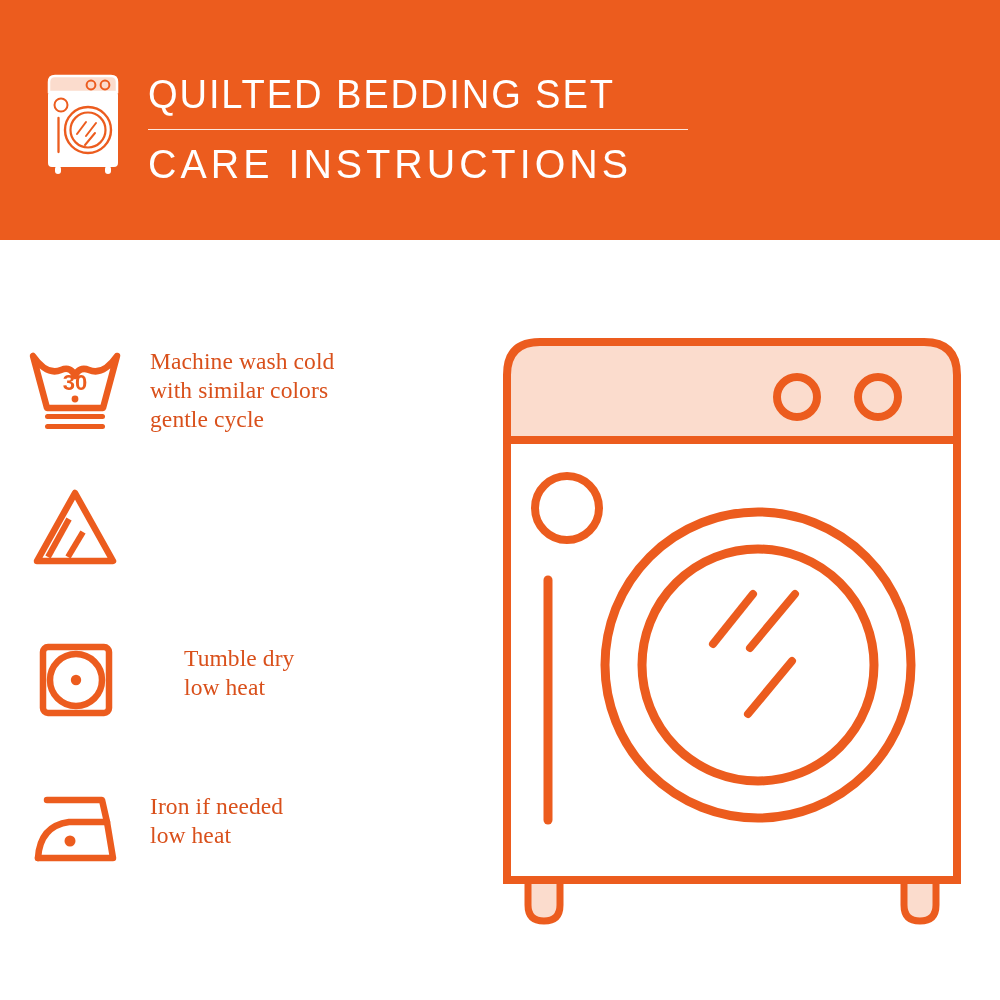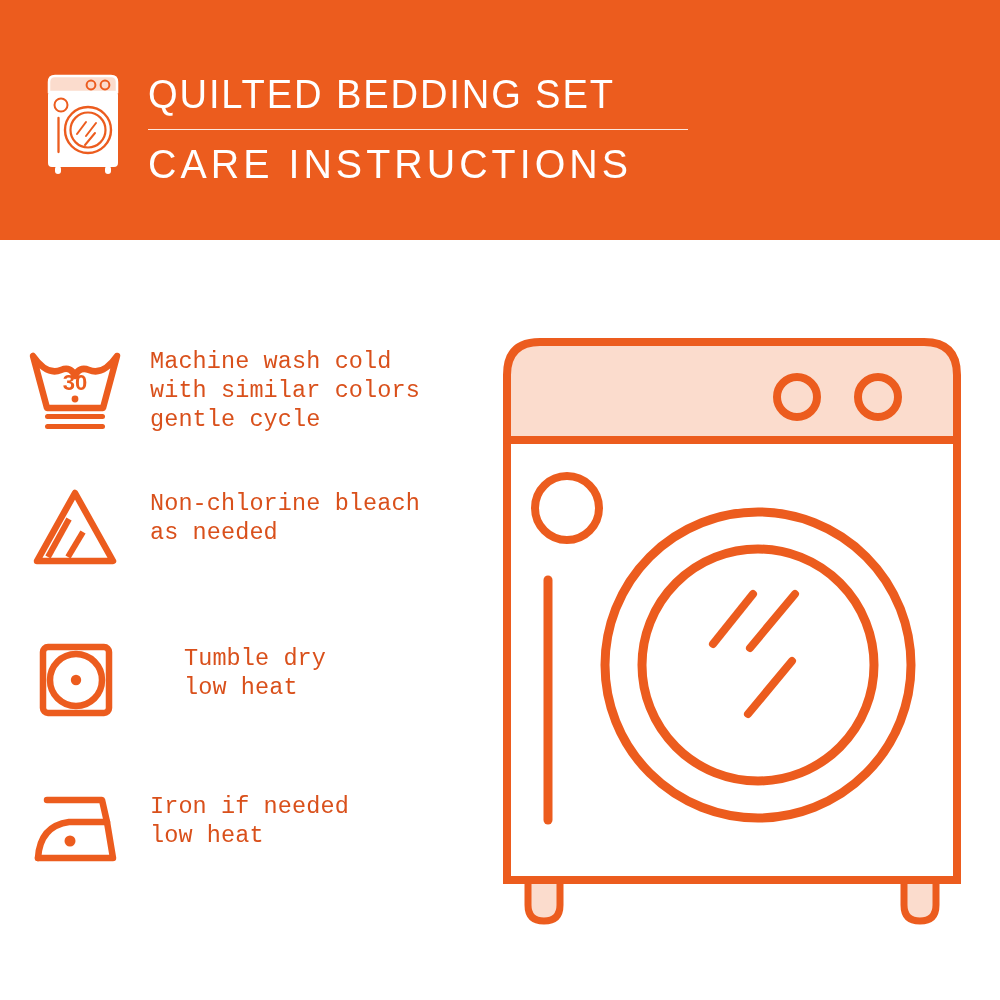--- a/index.html
+++ b/index.html
@@ -86,21 +86,21 @@
   }
   .care-symbol {
     width: 150px;
     flex: 0 0 150px;
     display: flex;
     justify-content: center;
     align-items: flex-start;
   }
   .care-text {
     color: #D9501B;
-    font-family: Liberation Mono, monospace;
+    font-family: Liberation Serif, serif;
     font-size: 23.5px;
     font-weight: 400;
     line-height: 29px;
     letter-spacing: 0.1px;
     white-space: pre-line;
     padding-top: 4px;
   }
 
   
   #row-wash   { top: 103px; align-items: center; }
@@ -177,22 +177,20 @@
   </div>
 
   <div class="care-row" id="row-bleach">
     <div class="care-symbol">
       <svg viewBox="0 0 100 86" width="100" height="86" aria-hidden="true">
         <path d="M50 8 L88 76 L12 76 Z" fill="none" stroke="#EC5C1E" stroke-width="6.5" stroke-linejoin="round"></path>
         <line x1="44" y1="34" x2="23" y2="72" stroke="#EC5C1E" stroke-width="6" stroke-linecap="butt"></line>
         <line x1="58" y1="47" x2="43" y2="72" stroke="#EC5C1E" stroke-width="6" stroke-linecap="butt"></line>
       </svg>
     </div>
-    <div class="care-text">Non-chlorine bleach
-as needed</div>
   </div>
 
   <div class="care-row" id="row-dry">
     <div class="care-symbol">
       <svg viewBox="0 0 100 86" width="100" height="86" aria-hidden="true">
         <rect x="18" y="7" width="66" height="66" rx="5" ry="5" fill="none" stroke="#EC5C1E" stroke-width="6.5"></rect>
         <circle cx="51" cy="40" r="26" fill="none" stroke="#EC5C1E" stroke-width="6.5"></circle>
         <circle cx="51" cy="40" r="5.2" fill="#EC5C1E"></circle>
       </svg>
     </div>

